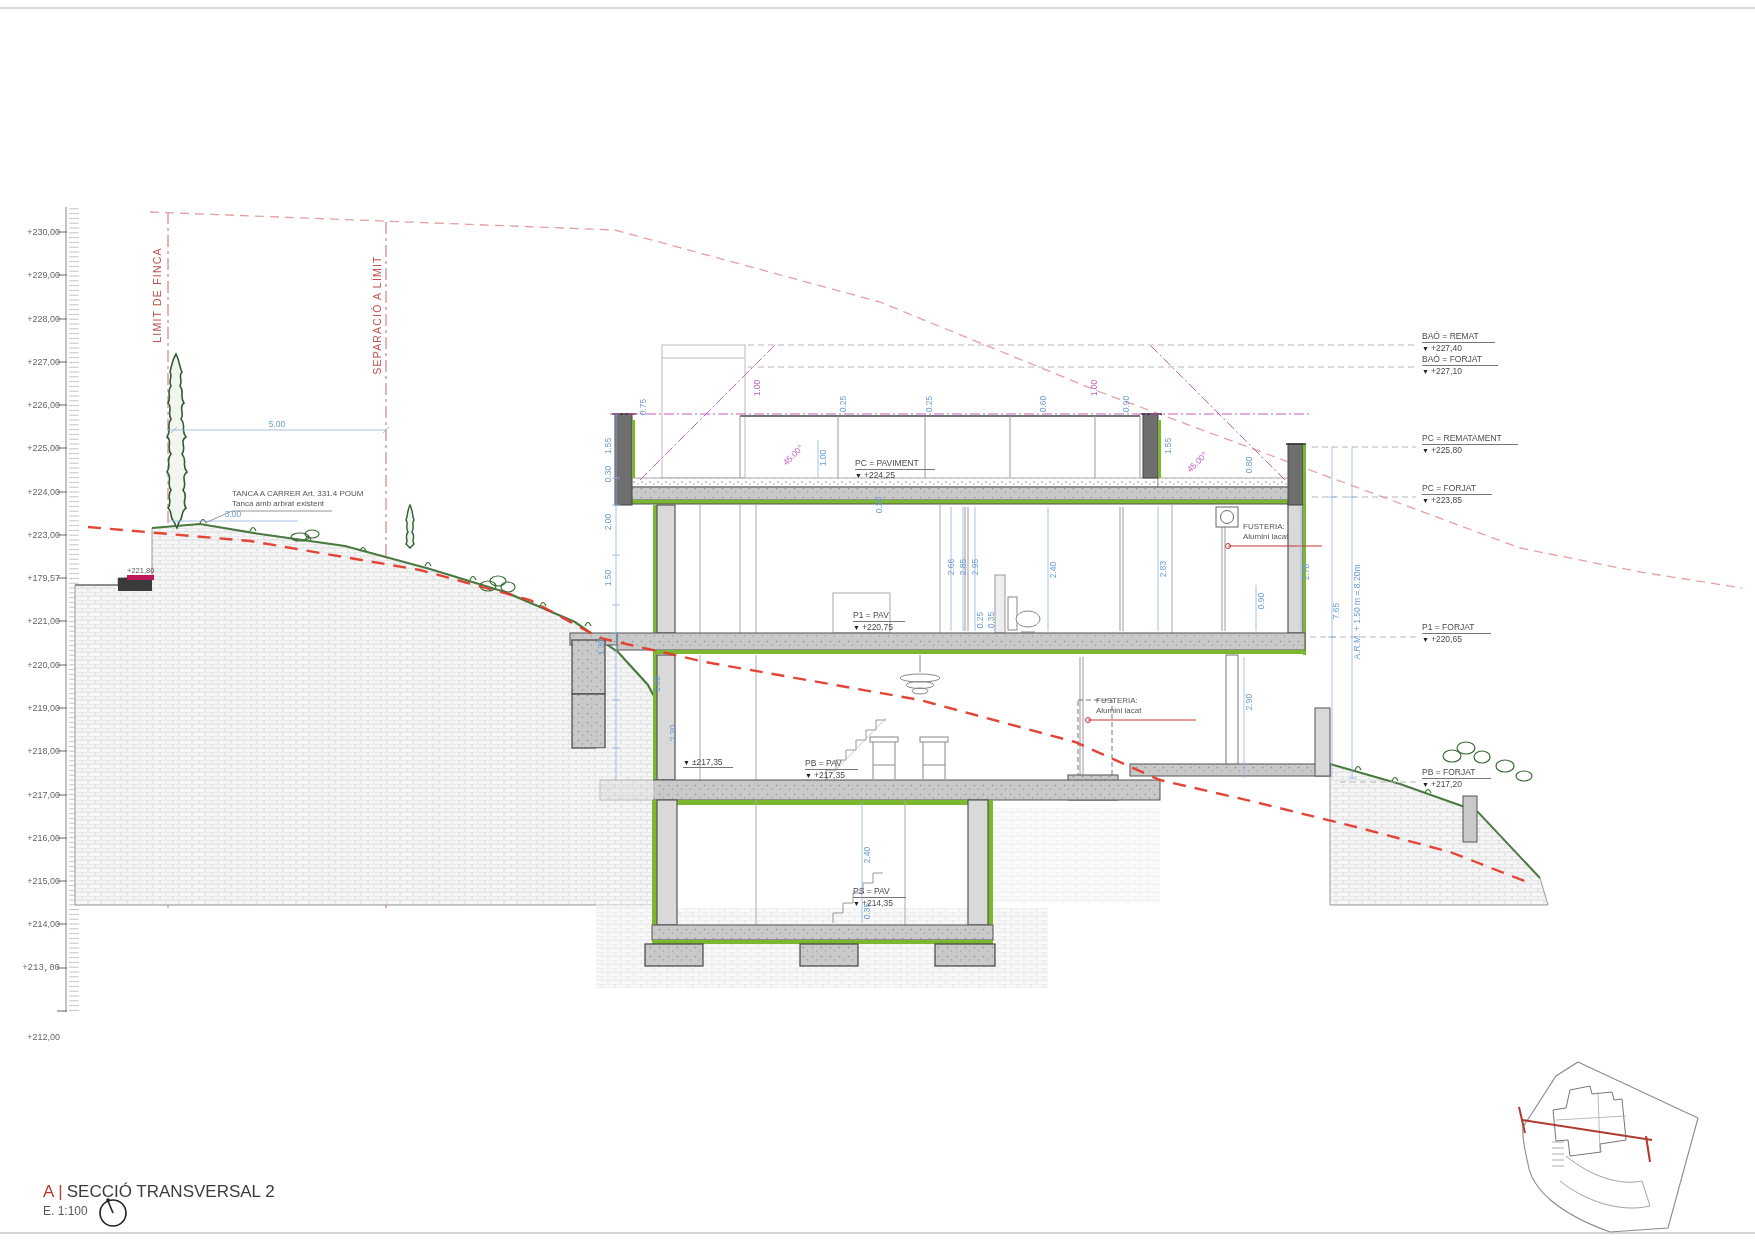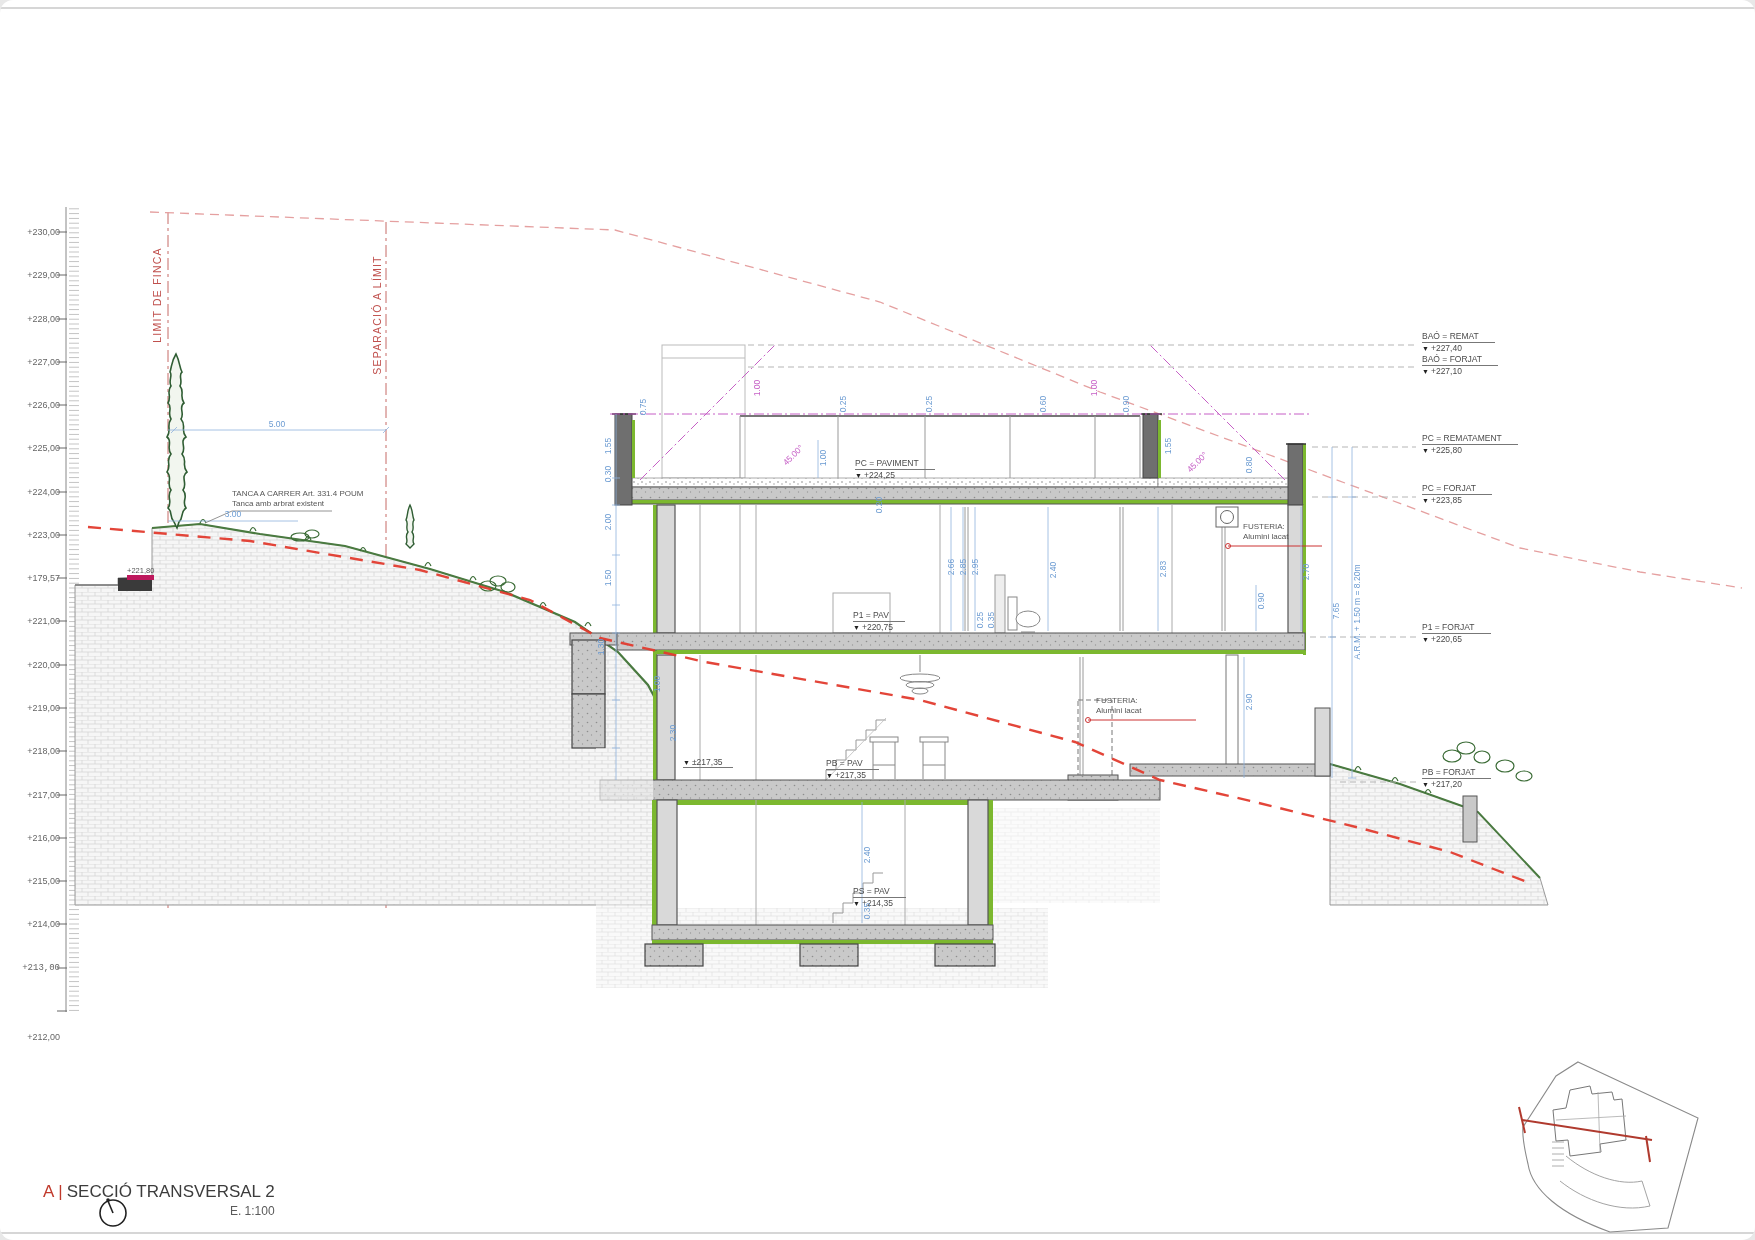--- a/index.html
+++ b/index.html
@@ -1,37 +1,37 @@
 <!DOCTYPE html>
 <html><head>
 <meta charset="utf-8">
 <style>
   html,body{margin:0;padding:0;background:#e8e8e8;font-family:"Liberation Sans",sans-serif;}
-  #page{position:relative;width:1755px;height:1240px;background:#ffffff;overflow:hidden;margin:0 auto;border-radius:13px;}
+  #page{position:relative;width:1755px;height:1240px;background:#ffffff;overflow:hidden;margin:0 auto;}
   #page svg{position:absolute;left:0;top:0;}
   .scl{position:absolute;left:8px;width:52px;text-align:right;font-size:9px;color:#666;white-space:nowrap;}
   .bnd{position:absolute;color:#c0504d;font-size:10.5px;letter-spacing:1.2px;white-space:nowrap;
        transform:translate(-50%,-50%) rotate(-90deg);}
   .dim{position:absolute;font-size:8.5px;color:#6b9bd2;white-space:nowrap;transform:translate(-50%,-50%);}
   .dim.rot{transform:translate(-50%,-50%) rotate(-90deg);}
   .dim.rot45{transform:translate(-50%,-50%) rotate(-45deg);}
   .dim.mag{color:#c65fc6;}
   .note{position:absolute;font-size:8px;color:#555;line-height:10px;white-space:nowrap;}
   .lvl{position:absolute;font-size:8.5px;color:#4a4a4a;line-height:10.5px;white-space:nowrap;}
   .lvl .lvl-top{display:block;border-bottom:1px solid #777;padding-right:16px;}
   .lvl .lvl-val{display:block;}
   .lvl .tri{font-size:7px;color:#222;margin-right:2px;}
   .lvl-solo{position:absolute;font-size:8.5px;color:#4a4a4a;white-space:nowrap;border-bottom:1px solid #777;padding-right:10px;}
   .lvl-solo .tri{font-size:7px;color:#222;margin-right:2px;}
   .tiny{position:absolute;font-size:7.5px;color:#555;white-space:nowrap;border-bottom:5px solid #be185d;}
   #title-block{position:absolute;left:43px;top:1182px;}
   #title-line{font-size:17px;color:#3c3c3c;white-space:nowrap;}
   #title-line .sec-letter{color:#c0392b;}
   #title-line .sep{color:#c0392b;margin:0 4px;}
-  #scale-line{font-size:12px;color:#5a5a5a;margin-top:2px;text-align:right;}
+  #scale-line{font-size:12px;color:#5a5a5a;margin-top:2px;}
 </style>
 </head>
 <body>
 
 <div id="page">
 
 <svg width="1755" height="1240" viewBox="0 0 1755 1240">
   <defs>
     <pattern id="mas" width="13" height="8" patternUnits="userSpaceOnUse">
       <rect width="13" height="8" fill="#f6f6f6"></rect>
@@ -411,21 +411,21 @@
 </div>
 
 <div class="lvl" style="left:855px;top:458px">
   <span class="lvl-top">PC = PAVIMENT</span>
   <span class="lvl-val"><span class="tri">▼</span><span>+224,25</span></span>
 </div>
 <div class="lvl" style="left:853px;top:610px">
   <span class="lvl-top">P1 = PAV</span>
   <span class="lvl-val"><span class="tri">▼</span><span>+220,75</span></span>
 </div>
-<div class="lvl" style="left:826px;top:758px">
+<div class="lvl" style="left:805px;top:758px">
   <span class="lvl-top">PB = PAV</span>
   <span class="lvl-val"><span class="tri">▼</span><span>+217,35</span></span>
 </div>
 <div class="lvl" style="left:853px;top:886px">
   <span class="lvl-top">PS = PAV</span>
   <span class="lvl-val"><span class="tri">▼</span><span>+214,35</span></span>
 </div>
 <div class="lvl-solo" style="left:683px;top:757px">
   <span class="tri">▼</span><span>±217,35</span>
 </div>

